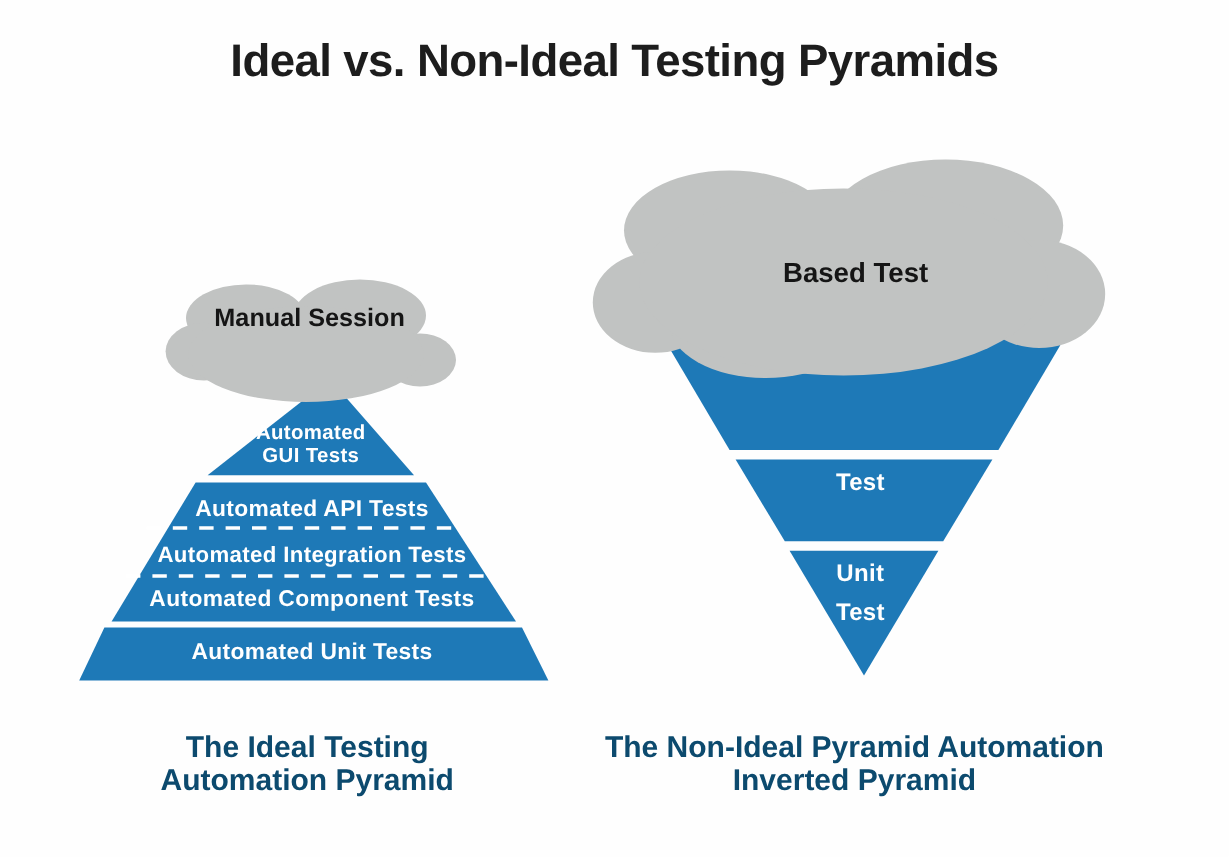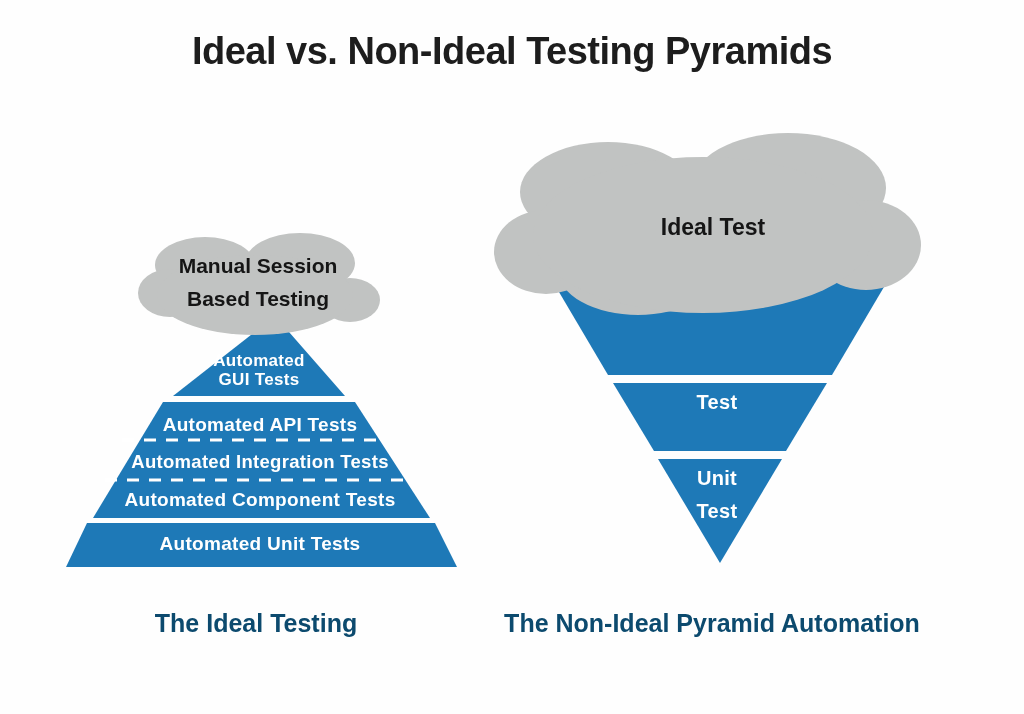--- a/index.html
+++ b/index.html
@@ -68,60 +68,61 @@
   <svg id="left-cloud-svg" class="abs shape" width="255" height="120" viewBox="0 0 255 120">
     <ellipse cx="70" cy="40" rx="50" ry="28" fill="#c1c3c2"></ellipse>
     <ellipse cx="165" cy="38" rx="55" ry="30" fill="#c1c3c2"></ellipse>
     <ellipse cx="35" cy="68" rx="32" ry="24" fill="#c1c3c2"></ellipse>
     <ellipse cx="215" cy="75" rx="30" ry="22" fill="#c1c3c2"></ellipse>
     <ellipse cx="120" cy="70" rx="98" ry="40" fill="#c1c3c2"></ellipse>
   </svg>
 
   <div id="l-cloud-label" class="cloud-label">
     <span>Manual Session</span>
-    <span>Based Testing</span>
   </div>
 
   <div id="l-gui-label" class="layer-label">
     <span>Automated</span>
     <span>GUI Tests</span>
   </div>
   <div id="l-api-label" class="layer-label">Automated API Tests</div>
   <div id="l-int-label" class="layer-label">Automated Integration Tests</div>
   <div id="l-unit-label" class="layer-label">Automated Unit Tests</div>
   <div id="l-comp-label" class="layer-label">Automated Component Tests</div>
 
   <div id="l-caption" class="caption">
     <span>The Ideal Testing</span>
+    <span>Automation Pyramid</span>
   </div>
 
   <svg id="right-pyramid-svg" class="abs shape" width="380" height="310" viewBox="0 0 380 310">
     <polygon points="16,10 364,10 302,115 78,115" fill="#1e79b7"></polygon>
     <polygon points="83,123 297,123 256,191 124,191" fill="#1e79b7"></polygon>
     <polygon points="128,199 252,199 190,303" fill="#1e79b7"></polygon>
   </svg>
 
   <svg id="right-cloud-svg" class="abs shape" width="440" height="200" viewBox="0 0 440 200">
     <ellipse cx="120" cy="62" rx="88" ry="50" fill="#c1c3c2"></ellipse>
     <ellipse cx="300" cy="58" rx="98" ry="55" fill="#c1c3c2"></ellipse>
     <ellipse cx="58" cy="122" rx="52" ry="42" fill="#c1c3c2"></ellipse>
     <ellipse cx="378" cy="115" rx="55" ry="45" fill="#c1c3c2"></ellipse>
     <ellipse cx="150" cy="140" rx="80" ry="45" fill="#c1c3c2"></ellipse>
     <ellipse cx="215" cy="105" rx="170" ry="78" fill="#c1c3c2"></ellipse>
   </svg>
 
-  <div id="r-cloud-label" class="cloud-label">Ideal Test</div>
+  <div id="r-cloud-label" class="cloud-label">Based Test</div>
 
 
   <div id="r-int-label" class="layer-label">
     <span>Test</span>
   </div>
 
   <div id="r-unit-label" class="layer-label">
     <span>Unit</span>
     <span>Test</span>
   </div>
 
   <div id="r-caption" class="caption">
     <span>The Non-Ideal Pyramid Automation</span>
+    <span>Inverted Pyramid</span>
   </div>
 
 </div>
 
 </body></html>

